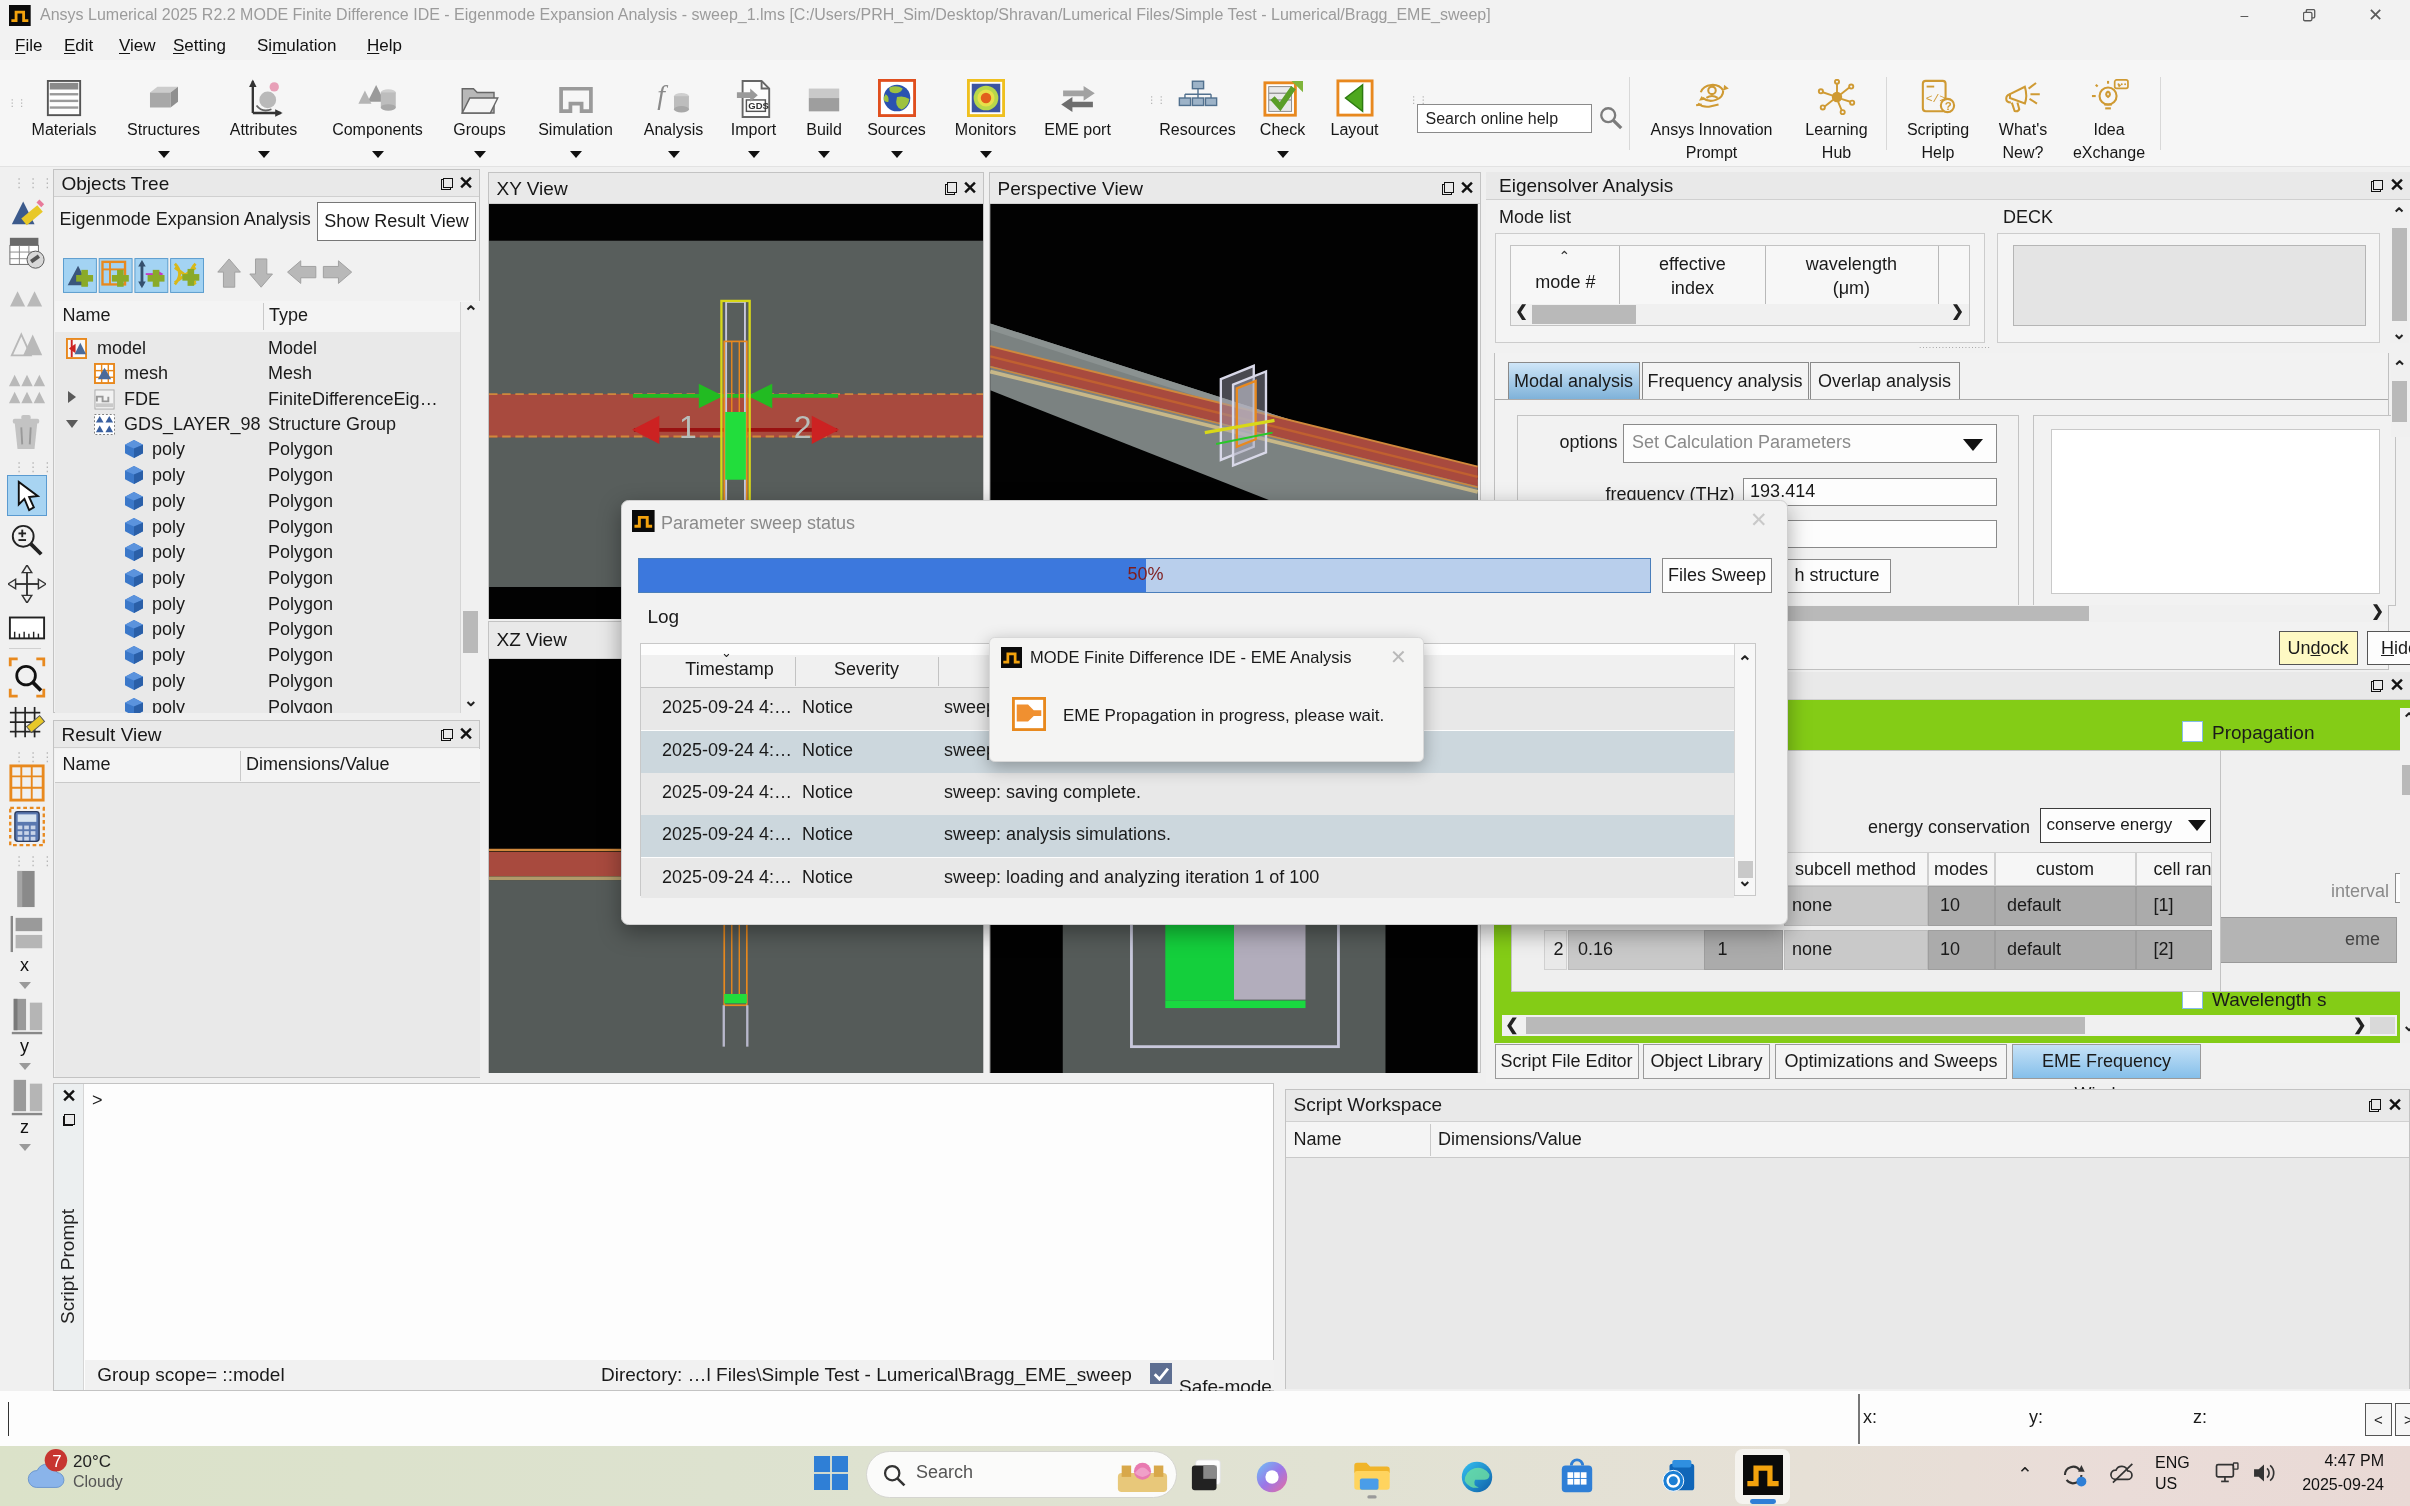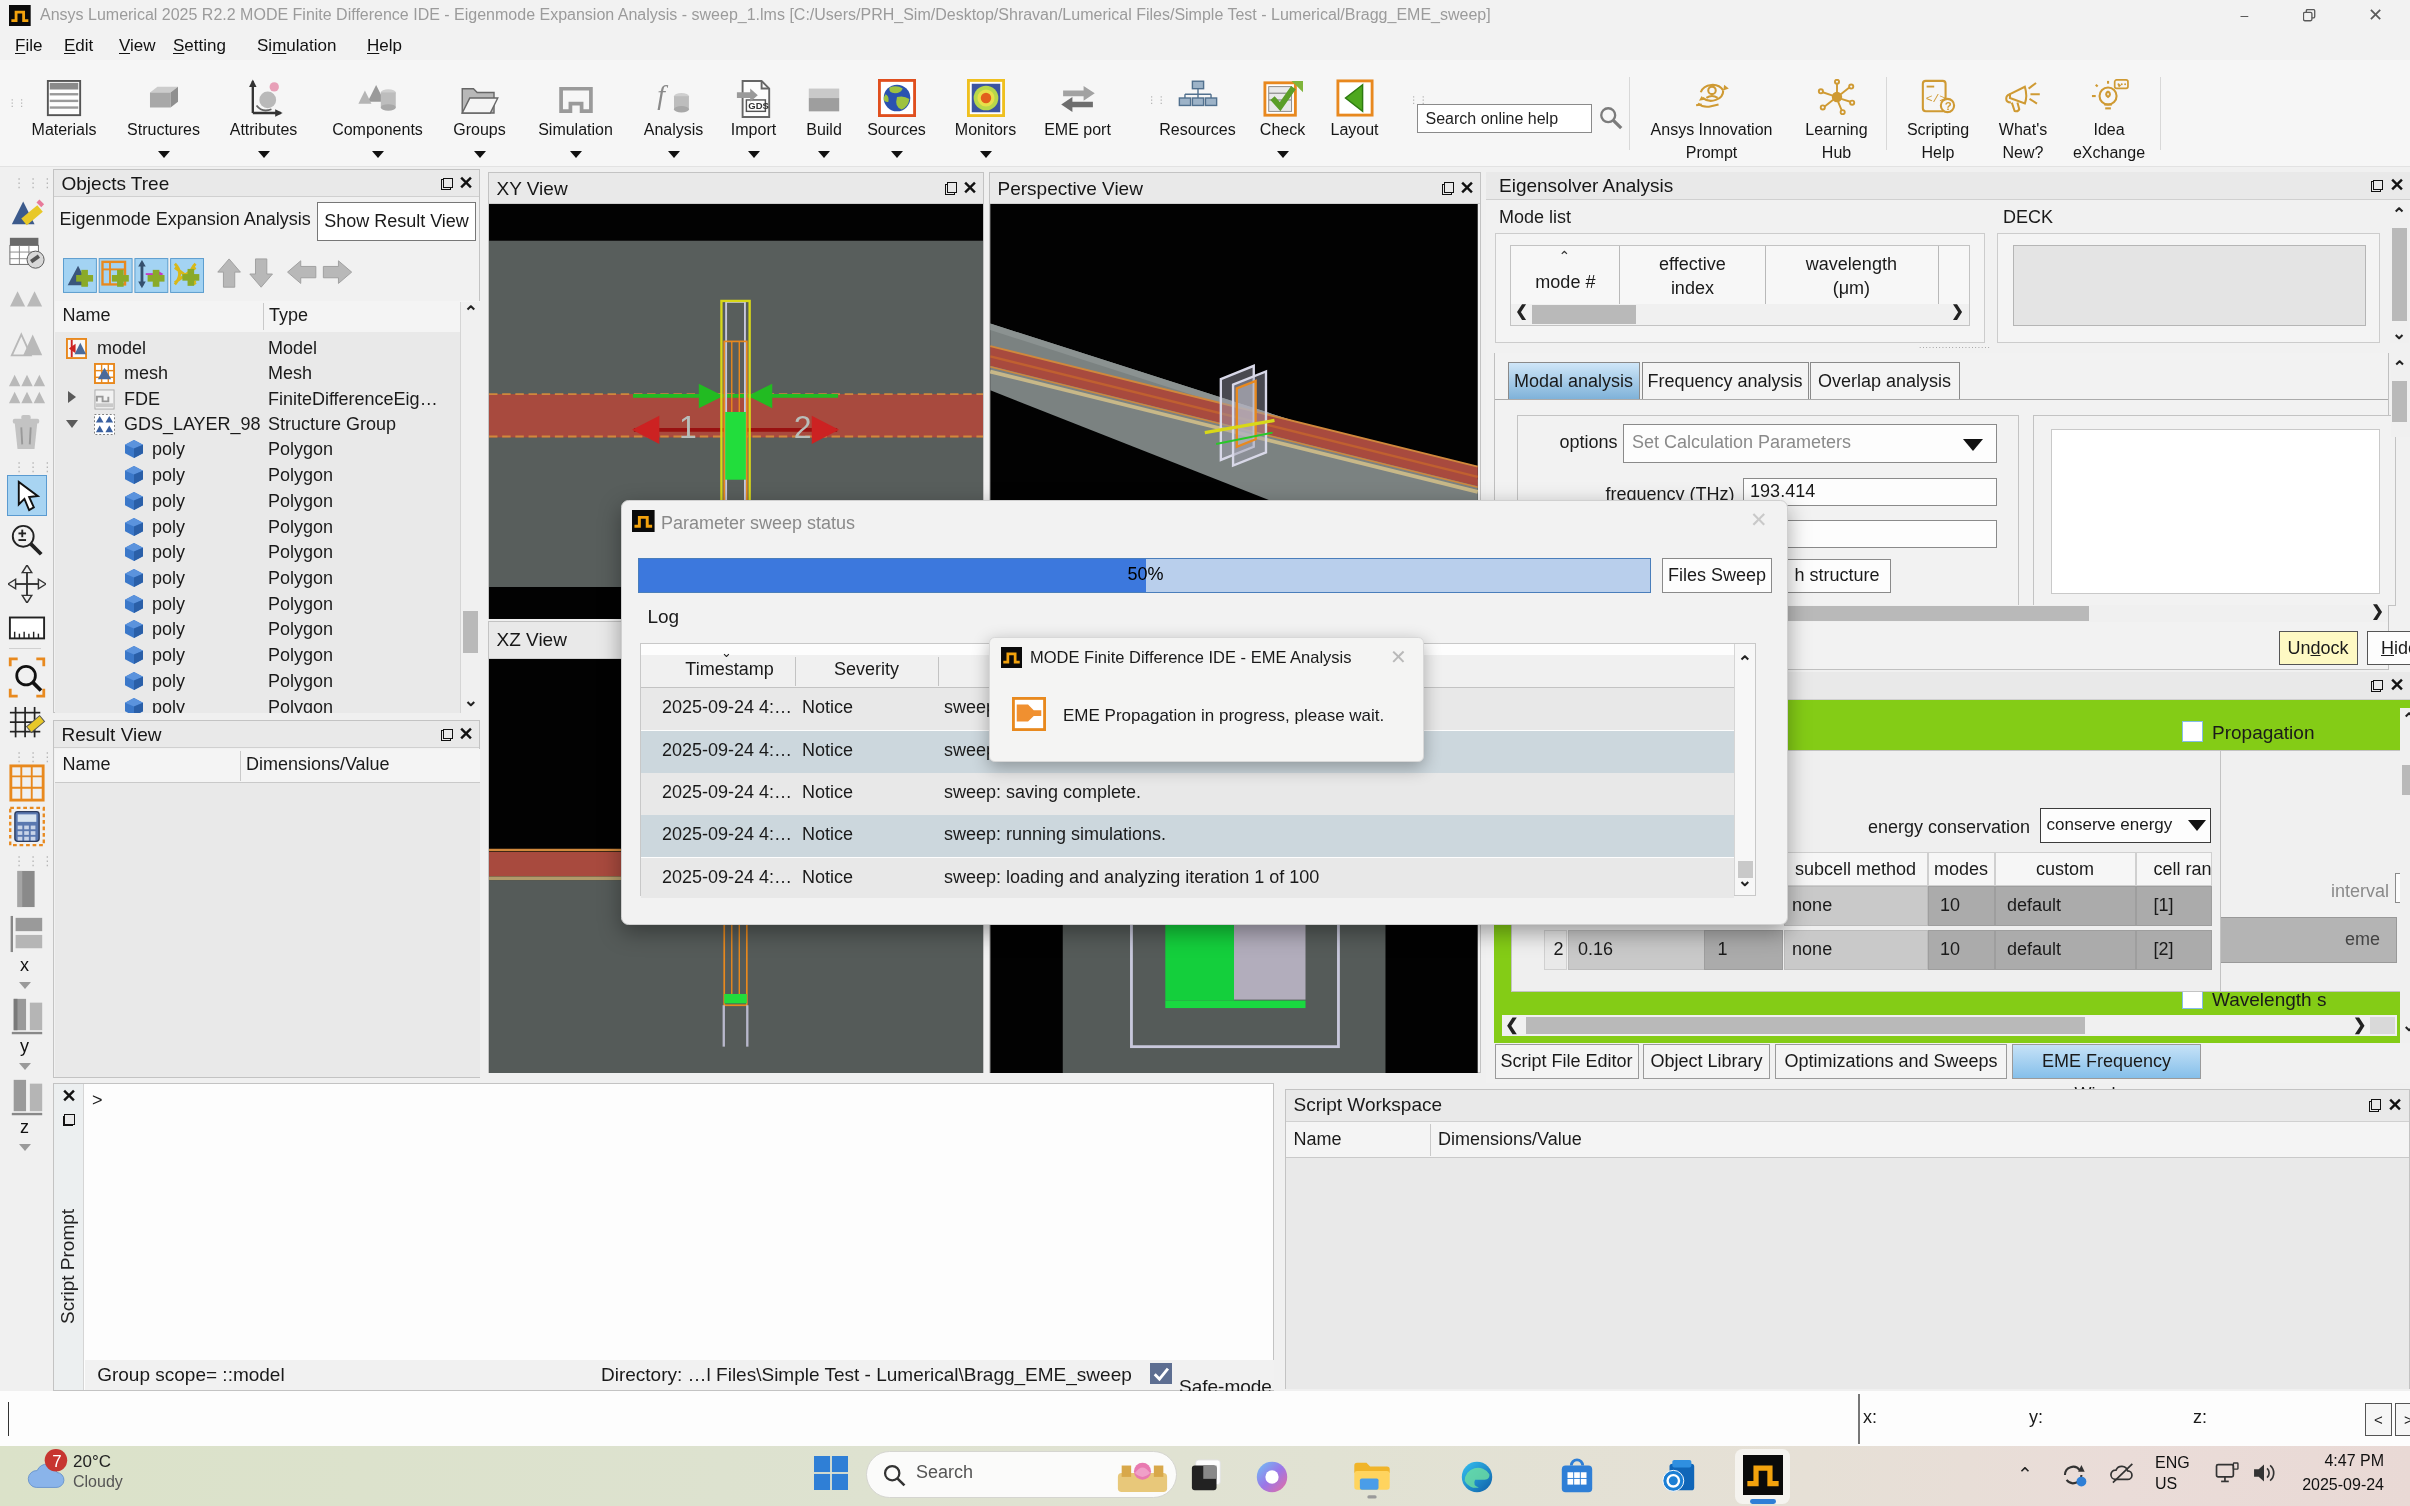--- a/index.html
+++ b/index.html
@@ -986,21 +986,21 @@
 
 <div id="dlg">
   <svg class="abs" style="left:10.4px;top:8.5px;" width="22.6" height="22.6" viewBox="0 0 23 23">
       <rect width="23" height="23" fill="#0a0a0a"></rect>
       <path d="M2.5 16.5 h5 v-9 h8 v9 h5" stroke="#f2a20d" stroke-width="3" fill="none"></path>
     </svg>
   <div class="abs" style="left:39px;top:12.2px;font-size:18px;color:#8a8a8a;">Parameter sweep status</div>
   <div class="abs" style="left:1128px;top:6.6px;font-size:21px;color:#c9c9c9;">✕</div>
   <div class="abs" style="left:16px;top:57px;width:1013px;height:35px;background:#b9cfec;border:0.9px solid #4a7ebb;">
     <div class="abs" style="left:0;top:0;width:507px;height:33px;background:#3c78dd;"></div>
-    <div class="abs" style="left:0;top:4.7px;width:1013px;text-align:center;font-size:18px;color:#000000;">50%</div>
+    <div class="abs" style="left:0;top:4.7px;width:1013px;text-align:center;font-size:18px;color:#7f1d1d;">50%</div>
   </div>
   <div class="abs" style="left:1040px;top:57px;width:110px;height:35px;background:#fdfdfd;border:0.9px solid #8a8a8a;font-size:18px;text-align:center;line-height:33px;">Files Sweep</div>
   <div class="abs" style="left:25.4px;top:105px;font-size:19px;">Log</div>
   <div class="abs" style="left:18px;top:142px;width:1116px;height:253px;background:#fdfdfd;border:0.9px solid #c8c8c8;font-size:18px;">
     <div class="abs" style="left:0;top:11.3px;width:1093px;height:33px;background:#f0f0f0;border-bottom:0.9px solid #c3c3c3;">
       <div class="abs" style="left:21px;top:3.8px;width:135px;text-align:center;">Timestamp</div>
       <div class="abs" style="left:80px;top:-10.4px;font-size:13px;">⌄</div>
       <div class="abs" style="left:154px;top:1.9px;width:0.9px;height:29px;background:#c3c3c3;"></div>
       <div class="abs" style="left:155px;top:3.8px;width:141px;text-align:center;">Severity</div>
       <div class="abs" style="left:297px;top:1.9px;width:0.9px;height:29px;background:#c3c3c3;"></div>
@@ -1016,21 +1016,21 @@
         <span class="abs" style="left:303px;top:9.4px;">sweep</span>
       </div>
     <div class="abs logrow" style="left:0;top:129px;width:1093px;height:42px;background:#e8e8e8;">
         <span class="abs" style="left:21px;top:9.4px;">2025-09-24 4:…</span>
         <span class="abs" style="left:161px;top:9.4px;">Notice</span>
         <span class="abs" style="left:303px;top:9.4px;">sweep: saving complete.</span>
       </div>
     <div class="abs logrow" style="left:0;top:171px;width:1093px;height:42px;background:#ccd7dd;">
         <span class="abs" style="left:21px;top:9.4px;">2025-09-24 4:…</span>
         <span class="abs" style="left:161px;top:9.4px;">Notice</span>
-        <span class="abs" style="left:303px;top:9.4px;">sweep: running simulations.</span>
+        <span class="abs" style="left:303px;top:9.4px;">sweep: analysis simulations.</span>
       </div>
     <div class="abs logrow" style="left:0;top:214px;width:1093px;height:40px;background:#e8e8e8;">
         <span class="abs" style="left:21px;top:9.4px;">2025-09-24 4:…</span>
         <span class="abs" style="left:161px;top:9.4px;">Notice</span>
         <span class="abs" style="left:303px;top:9.4px;">sweep: loading and analyzing iteration 1 of 100</span>
       </div>
     <div class="abs" style="left:1093px;top:0;width:21px;height:251px;background:#f7f7f7;border-left:0.9px solid #d5d5d5;">
       <div class="chev" style="left:2.8px;top:7.5px;">⌃</div>
       <div class="abs" style="left:2.8px;top:217px;width:15px;height:17px;background:#c9c9c9;"></div>
       <div class="chev" style="left:2.8px;top:226px;">⌄</div>

